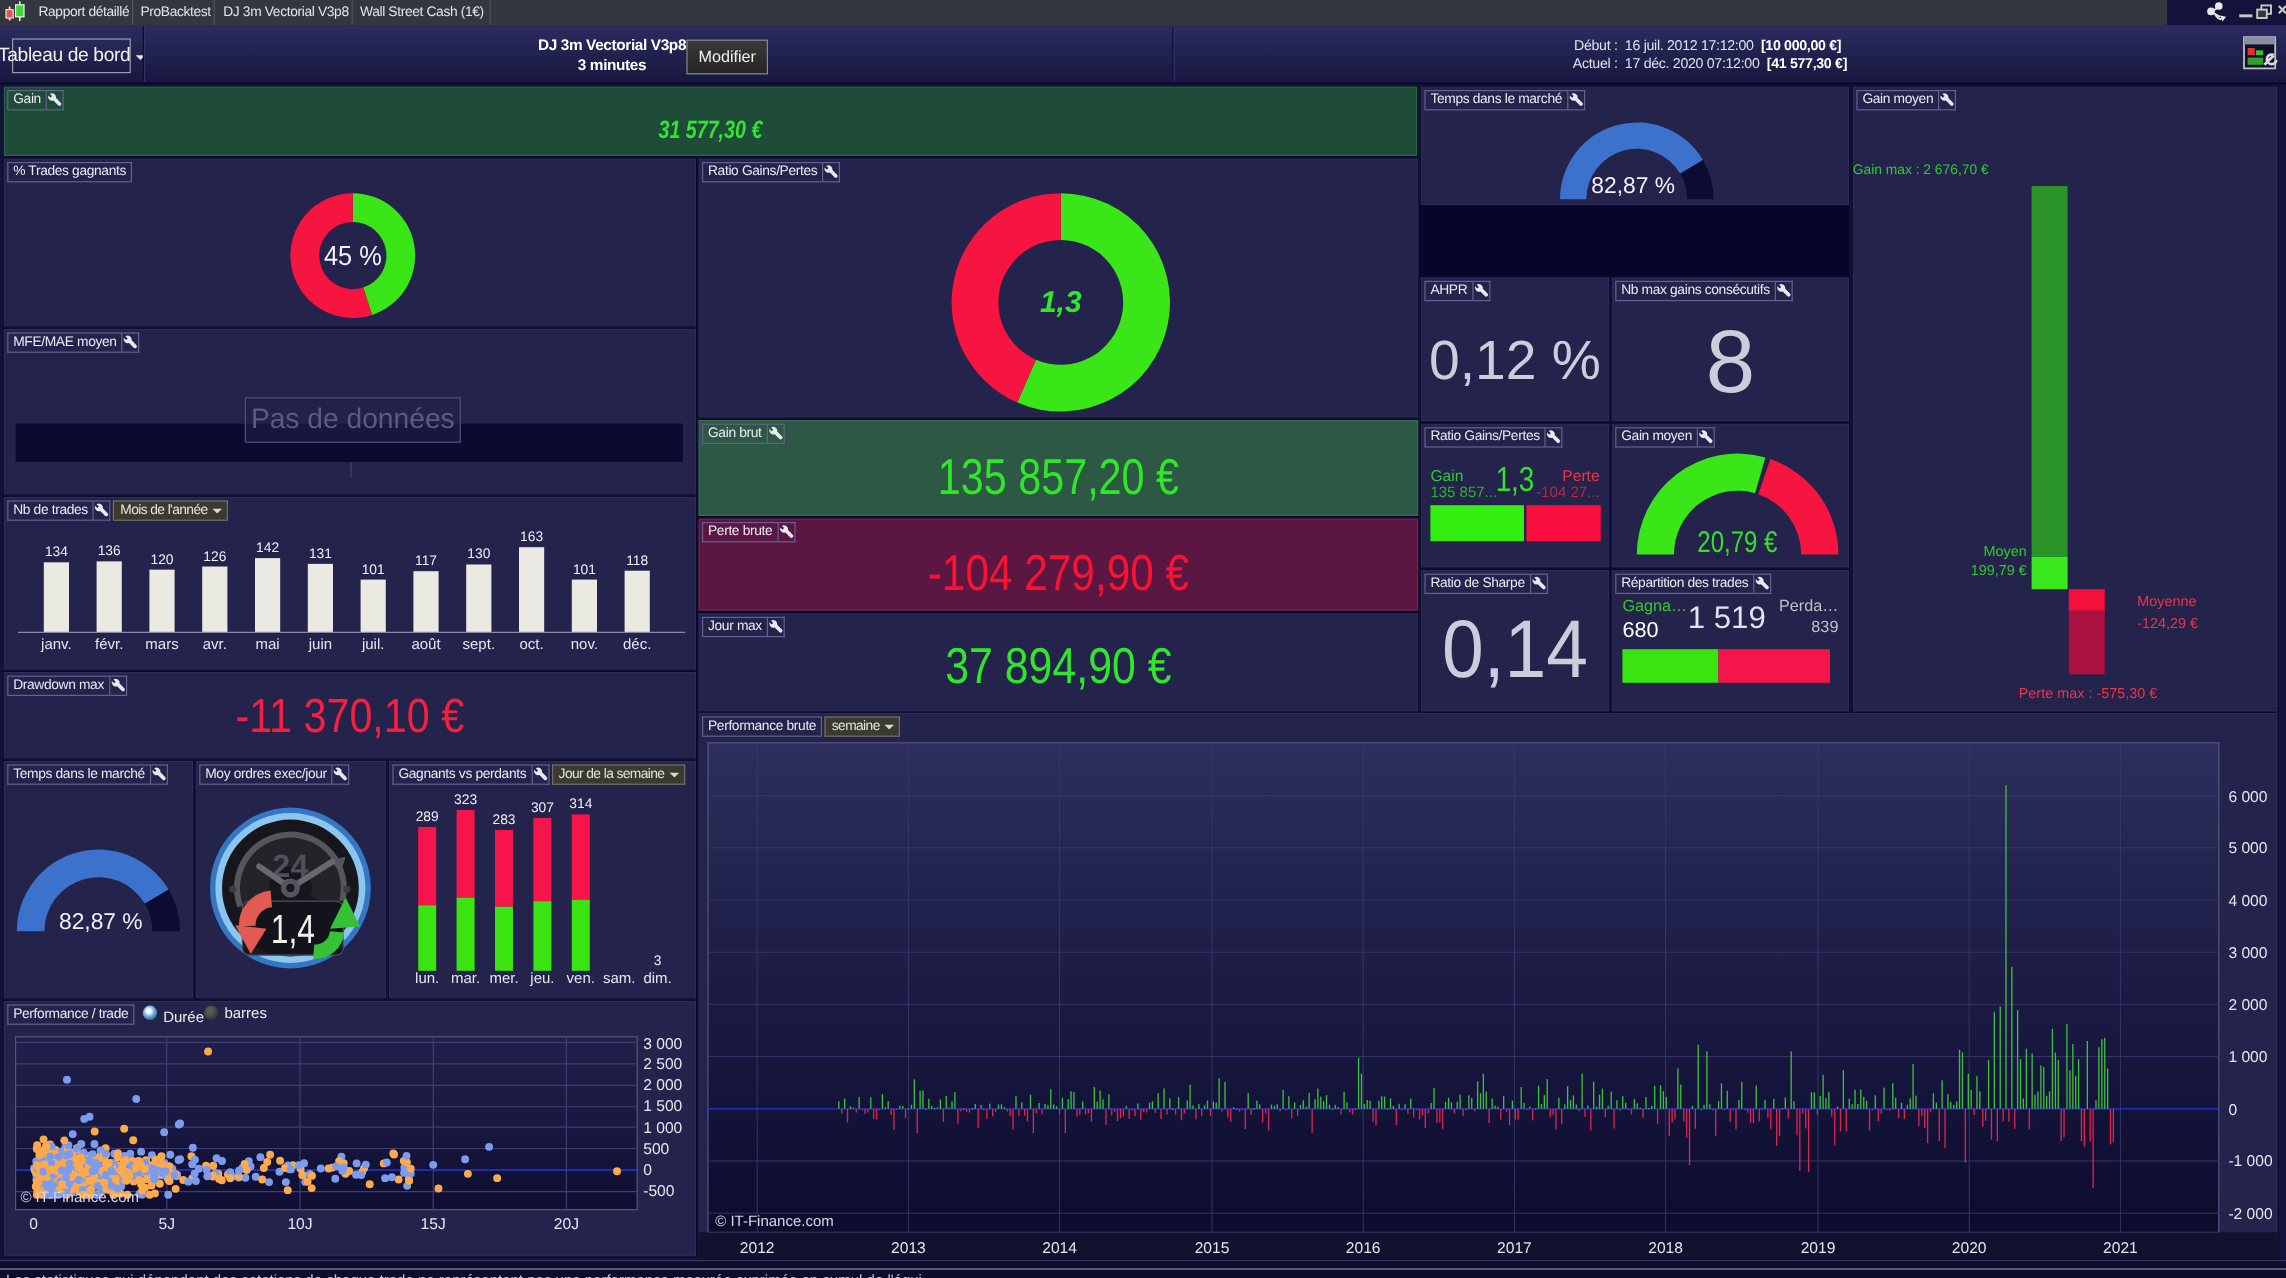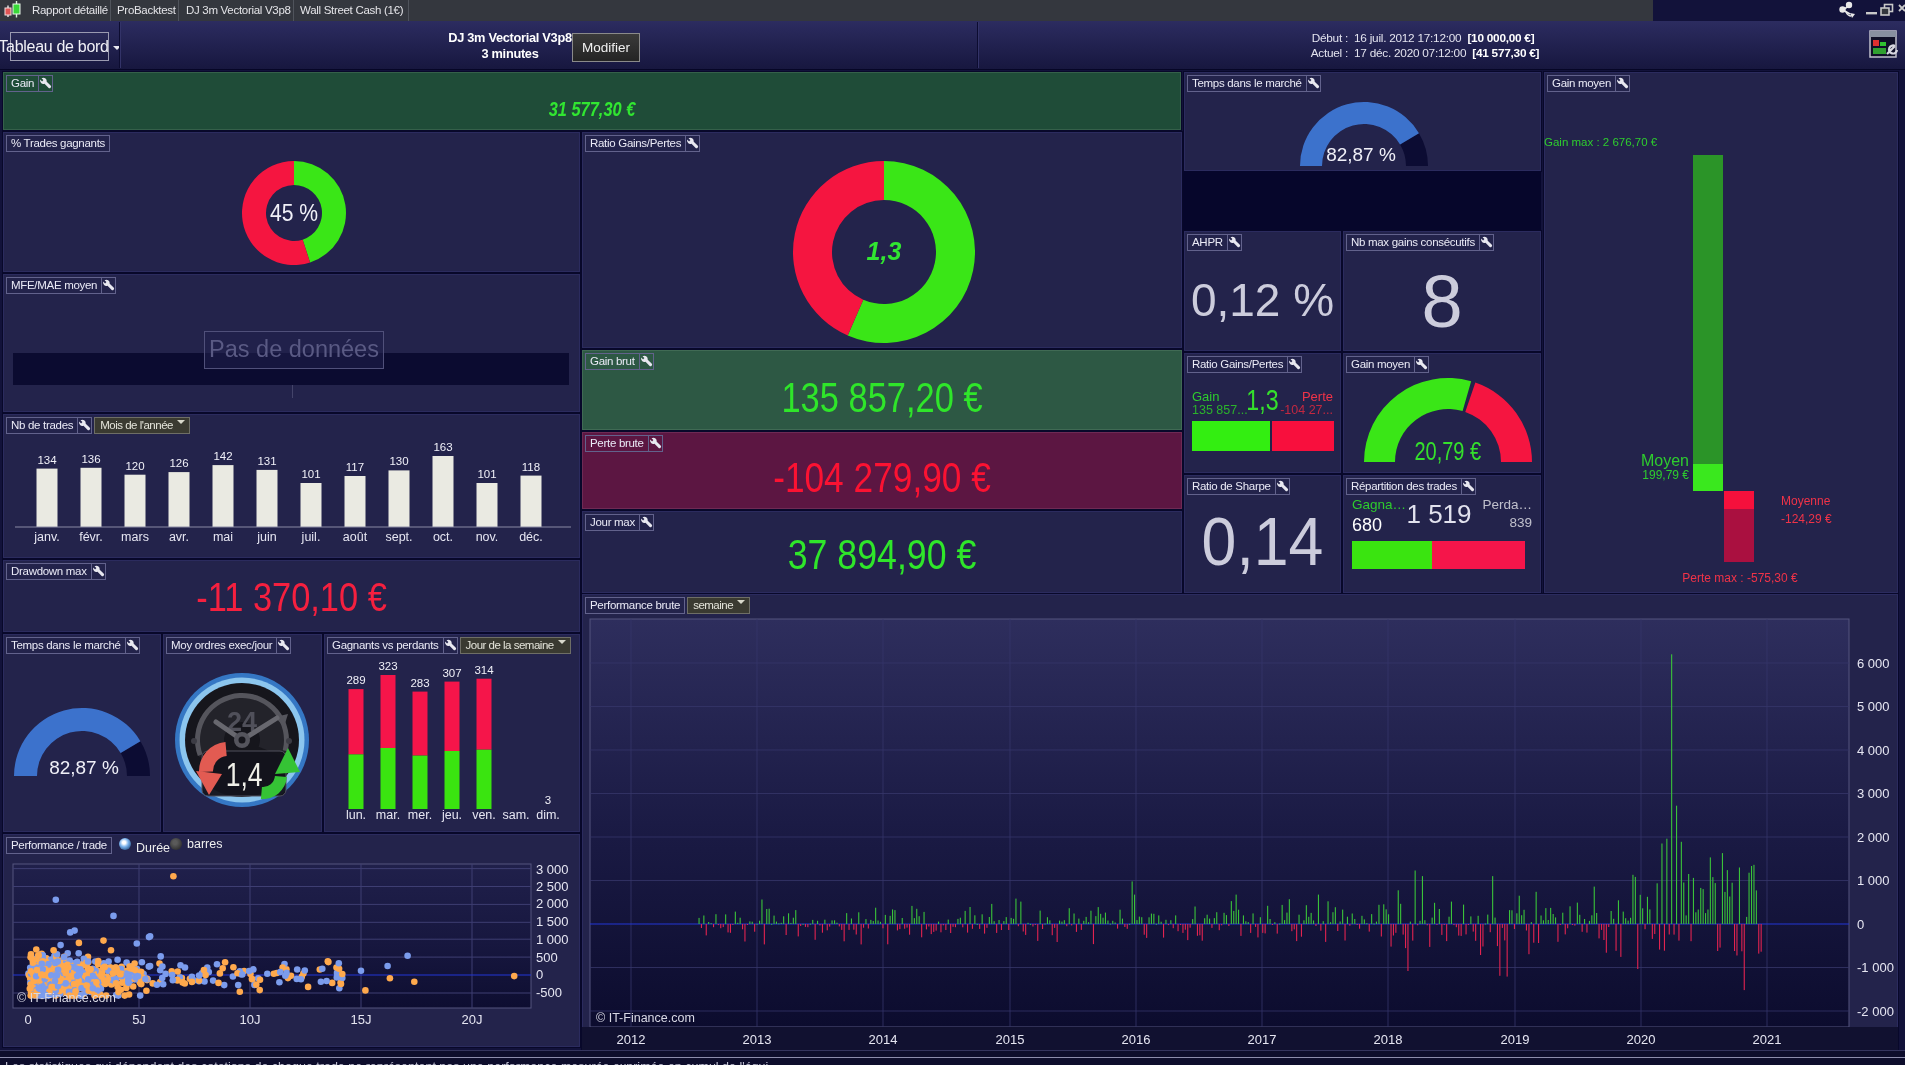--- a/index.html
+++ b/index.html
@@ -1,28 +1,28 @@
 <!DOCTYPE html>
 <html><head><meta charset="utf-8"><style>
 html,body{margin:0;padding:0}
 body{width:1905px;height:1065px;background:#12123a;font-family:"Liberation Sans",sans-serif;position:relative;overflow:hidden}
 .abs{position:absolute}
 .panel{position:absolute;background:#23234b;border:1px solid #08082a;box-shadow:inset 0 0 0 1px #2b2b5e;overflow:hidden}
 .hdr{position:absolute;display:flex;align-items:stretch;z-index:5}
 .hlbl{border:1px solid #62628c;padding:1px 4px 2px 4px;font-size:11.5px;letter-spacing:-0.3px;color:#eaeaf6;white-space:nowrap}
 .hwr{border:1px solid #62628c;border-left:none;width:13px;display:flex;align-items:center;justify-content:center}
 .hwr svg{display:block}
-.ddb{border:1px solid #6e6e66;background:#3a3a31;color:#e4e4da;padding:1px 4px 2px 5px;font-size:11.5px;letter-spacing:-0.5px;margin-left:2px;display:flex;white-space:nowrap}
+.ddb{border:1px solid #6e6e66;background:#3a3a31;color:#e4e4da;padding:1px 4px 2px 5px;font-size:11.5px;letter-spacing:-0.5px;margin-left:2px;display:flex;align-items:center;white-space:nowrap}
 .tri{width:0;height:0;border-left:4px solid transparent;border-right:4px solid transparent;border-top:4.5px solid #d8d8cc;margin-left:4px;display:inline-block;position:relative;top:1px}
 .t12w{font-size:11.5px;fill:#f0f0f8}
 .t13w{font-size:12.5px;fill:#e6e6f2}
 .cht{position:absolute;left:0;top:0}
 </style></head><body>
 
-<div class="abs" style="left:0;top:0;width:1653px;height:21px;background:#34373e;border-bottom:1px solid #1c1e24">
+<div class="abs" style="left:0;top:0;width:1806px;height:21px;background:#34373e;border-bottom:1px solid #1c1e24">
   <svg width="26" height="21">
       <line x1="8" y1="5.5" x2="8" y2="17" stroke="#f0e8e8" stroke-width="1.4"></line>
       <rect x="5" y="8" width="6" height="7" fill="#e05555" stroke="#f0dddd" stroke-width="1"></rect>
       <line x1="16.5" y1="1" x2="16.5" y2="17.5" stroke="#d8f0d8" stroke-width="1.4"></line>
       <rect x="13" y="4" width="7" height="10" fill="#38d838" stroke="#e8f8e8" stroke-width="1"></rect>
     </svg>
   <div class="abs" style="left:32px;top:4px;font-size:11.5px;letter-spacing:-0.3px;color:#e4e4e8">Rapport détaillé</div>
   <div class="abs" style="left:117px;top:4px;font-size:11.5px;letter-spacing:-0.3px;color:#e4e4e8">ProBacktest</div>
   <div class="abs" style="left:186px;top:4px;font-size:11.5px;letter-spacing:-0.3px;color:#e4e4e8">DJ 3m Vectorial V3p8</div>
   <div class="abs" style="left:300px;top:4px;font-size:11.5px;letter-spacing:-0.3px;color:#e4e4e8">Wall Street Cash (1€)</div>
@@ -1949,21 +1949,21 @@
         <svg width="13" height="13" viewBox="0 0 16 16">
           <path fill="#e8e8f0" transform="scale(-1 1) translate(-16 0)" d="M12.9 1.5 L10.6 3.8 L12.2 5.4 L14.5 3.1 A4.2 4.2 0 0 1 9.2 8.4 L4.4 13.2 A1.9 1.9 0 0 1 1.7 10.5 L6.5 5.7 A4.2 4.2 0 0 1 12.9 1.5 Z"></path>
         </svg>
       </span>
     </div>
   <div class="abs" style="left:0;top:64px;width:330px;text-align:left;font-size:11.5px;color:#2ecc2e">Gain max : 2 676,70 €</div>
   <div class="abs" style="left:149px;top:83px;width:30px;height:309px;background:#2b9428"></div>
   <div class="abs" style="left:149px;top:392px;width:30px;height:27px;background:#3ae81e"></div>
   <div class="abs" style="left:180px;top:419px;width:30px;height:18px;background:#f5103c"></div>
   <div class="abs" style="left:180px;top:437px;width:30px;height:53px;background:#aa1040"></div>
-  <div class="abs" style="left:0;top:380px;width:145px;text-align:right;font-size:16px;color:#2ecc2e">Moyen</div>
+  <div class="abs" style="left:0;top:380px;width:145px;text-align:right;font-size:12px;color:#2ecc2e">Moyen</div>
   <div class="abs" style="left:0;top:396px;width:145px;text-align:right;font-size:12px;color:#2ecc2e">199,79 €</div>
   <div class="abs" style="left:237px;top:422px;font-size:12px;color:#f03348">Moyenne</div>
   <div class="abs" style="left:237px;top:440px;font-size:12px;color:#f03348">-124,29 €</div>
   <div class="abs" style="left:40px;top:499px;width:312px;text-align:center;font-size:12px;color:#f03348">Perte max : -575,30 €</div>
 </div>
 
 <div class="abs" style="left:0;top:1050px;width:1905px;height:15px;background:#0d0d2c;border-top:1px solid #34345e">
   <div class="abs" style="left:0;top:6px;width:1905px;height:1px;background:#8c8cac"></div>
   <div class="abs" style="left:5px;top:9px;font-size:12.5px;color:#c2c2d4;white-space:nowrap">Les statistiques qui dépendent des cotations de chaque trade ne représentent pas une performance mesurée exprimée en cumul de l'équi</div>
 </div>

